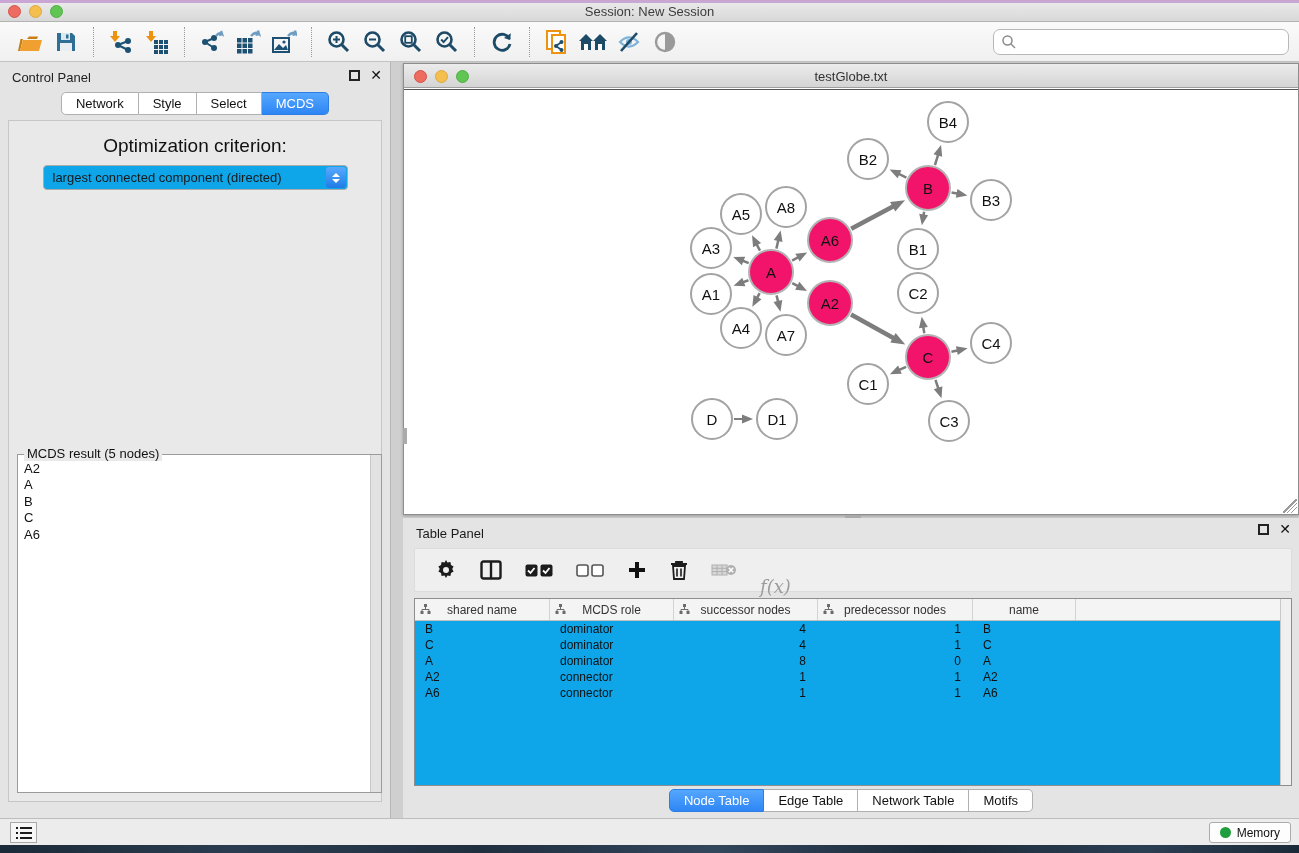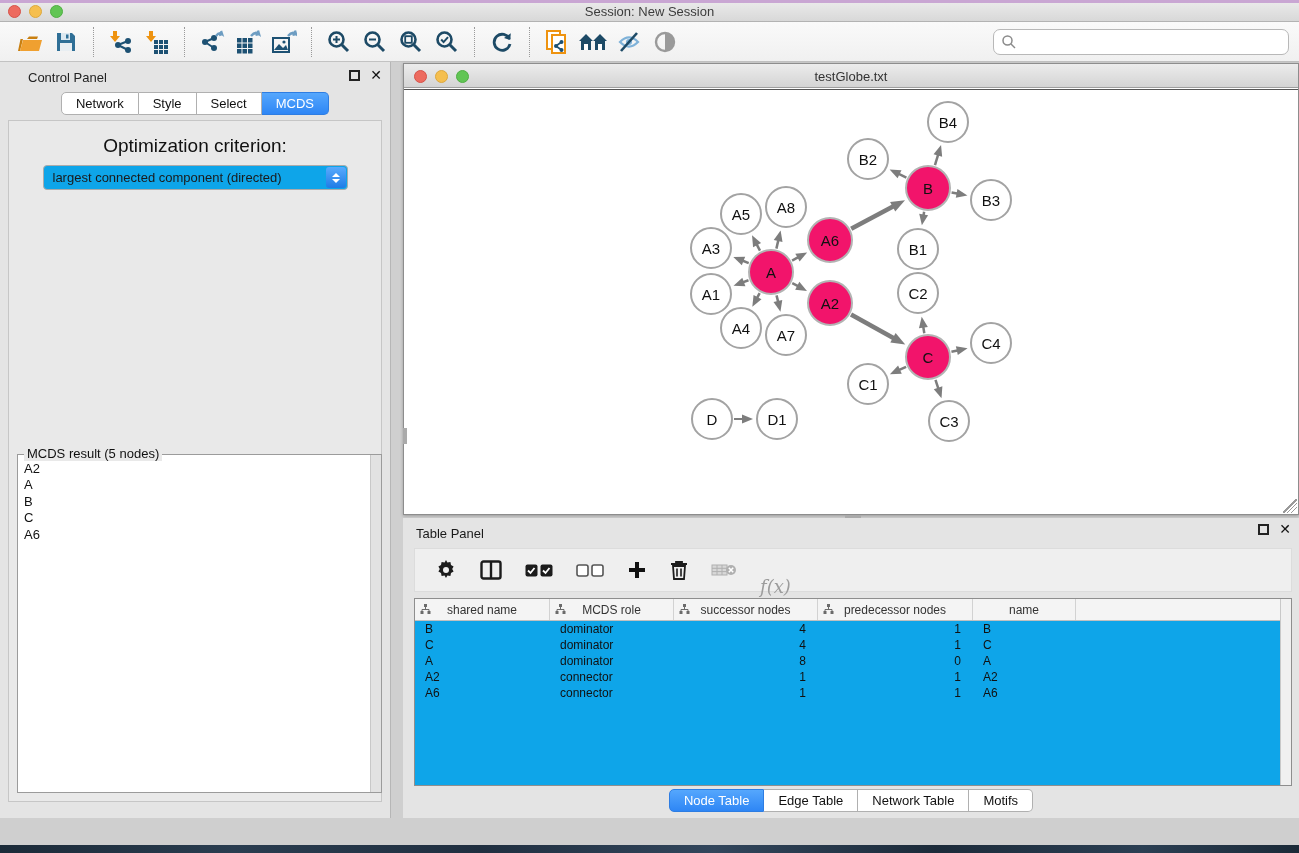--- a/index.html
+++ b/index.html
@@ -27,21 +27,21 @@
   .tb-sep { width:1px; height:30px; border-left:1px dotted #9a9a9a; margin:0 9px; }
   .search-wrap { position:absolute; right:10px; top:7px; width:296px; height:26px;
     background:#fff; border:1px solid #b8b8b8; border-radius:7px;
     display:flex; align-items:center; padding-left:7px; }
   .search-wrap input { border:none; outline:none; flex:1; height:20px; font-size:13px;
     font-family:inherit; background:transparent; }
 
   
   .control-panel { position:absolute; left:0; top:62px; width:391px; height:756px;
     background:#e4e4e4; border-right:1px solid #b6b6b6; }
-  .panel-head { position:relative; height:30px;margin-left:16px; }
+  .panel-head { position:relative; height:30px; }
   .panel-head .panel-title { position:absolute; left:12px; top:8px; font-size:13px; color:#222; }
   .panel-ctrls { position:absolute; right:8px; top:8px; display:flex; gap:10px; align-items:center; }
   .float-box { width:11px; height:11px; border:2px solid #222; background:transparent; }
   .close-x { font-size:14px; font-weight:bold; color:#111; line-height:11px; }
 
   .seg-tabs { display:flex; justify-content:center; }
   .seg-tab { background:#fff; border:1px solid #b0b0b0; border-left:none; padding:3px 14px;
     font-size:13px; color:#111; height:23px; display:flex; align-items:center; }
   .seg-tab:first-child { border-left:1px solid #b0b0b0; border-radius:5px 0 0 5px; }
   .seg-tab:last-child { border-radius:0 5px 5px 0; }
@@ -564,15 +564,33 @@
       <div class="table-scroll"></div>
     </div>
     <div class="tp-tabs seg-tabs" id="tp-tabs">
         <div class="seg-tab active">Node Table</div>
         <div class="seg-tab">Edge Table</div>
         <div class="seg-tab">Network Table</div>
         <div class="seg-tab">Motifs</div>
       </div>
   </div>
 
+  <div class="statusbar">
+    <div class="list-btn">
+      <svg width="16" height="14" viewBox="0 0 16 14">
+          <g fill="#1c1c1c">
+            <rect x="0" y="1" width="2" height="2"></rect>
+            <rect x="4" y="1" width="12" height="2"></rect>
+            <rect x="0" y="6" width="2" height="2"></rect>
+            <rect x="4" y="6" width="12" height="2"></rect>
+            <rect x="0" y="11" width="2" height="2"></rect>
+            <rect x="4" y="11" width="12" height="2"></rect>
+          </g>
+        </svg>
+    </div>
+    <div class="memory-btn">
+      <span class="green-dot"></span>
+      <span>Memory</span>
+    </div>
+  </div>
   <div class="desktop-strip"></div>
 
 </div>
 
 </body></html>

